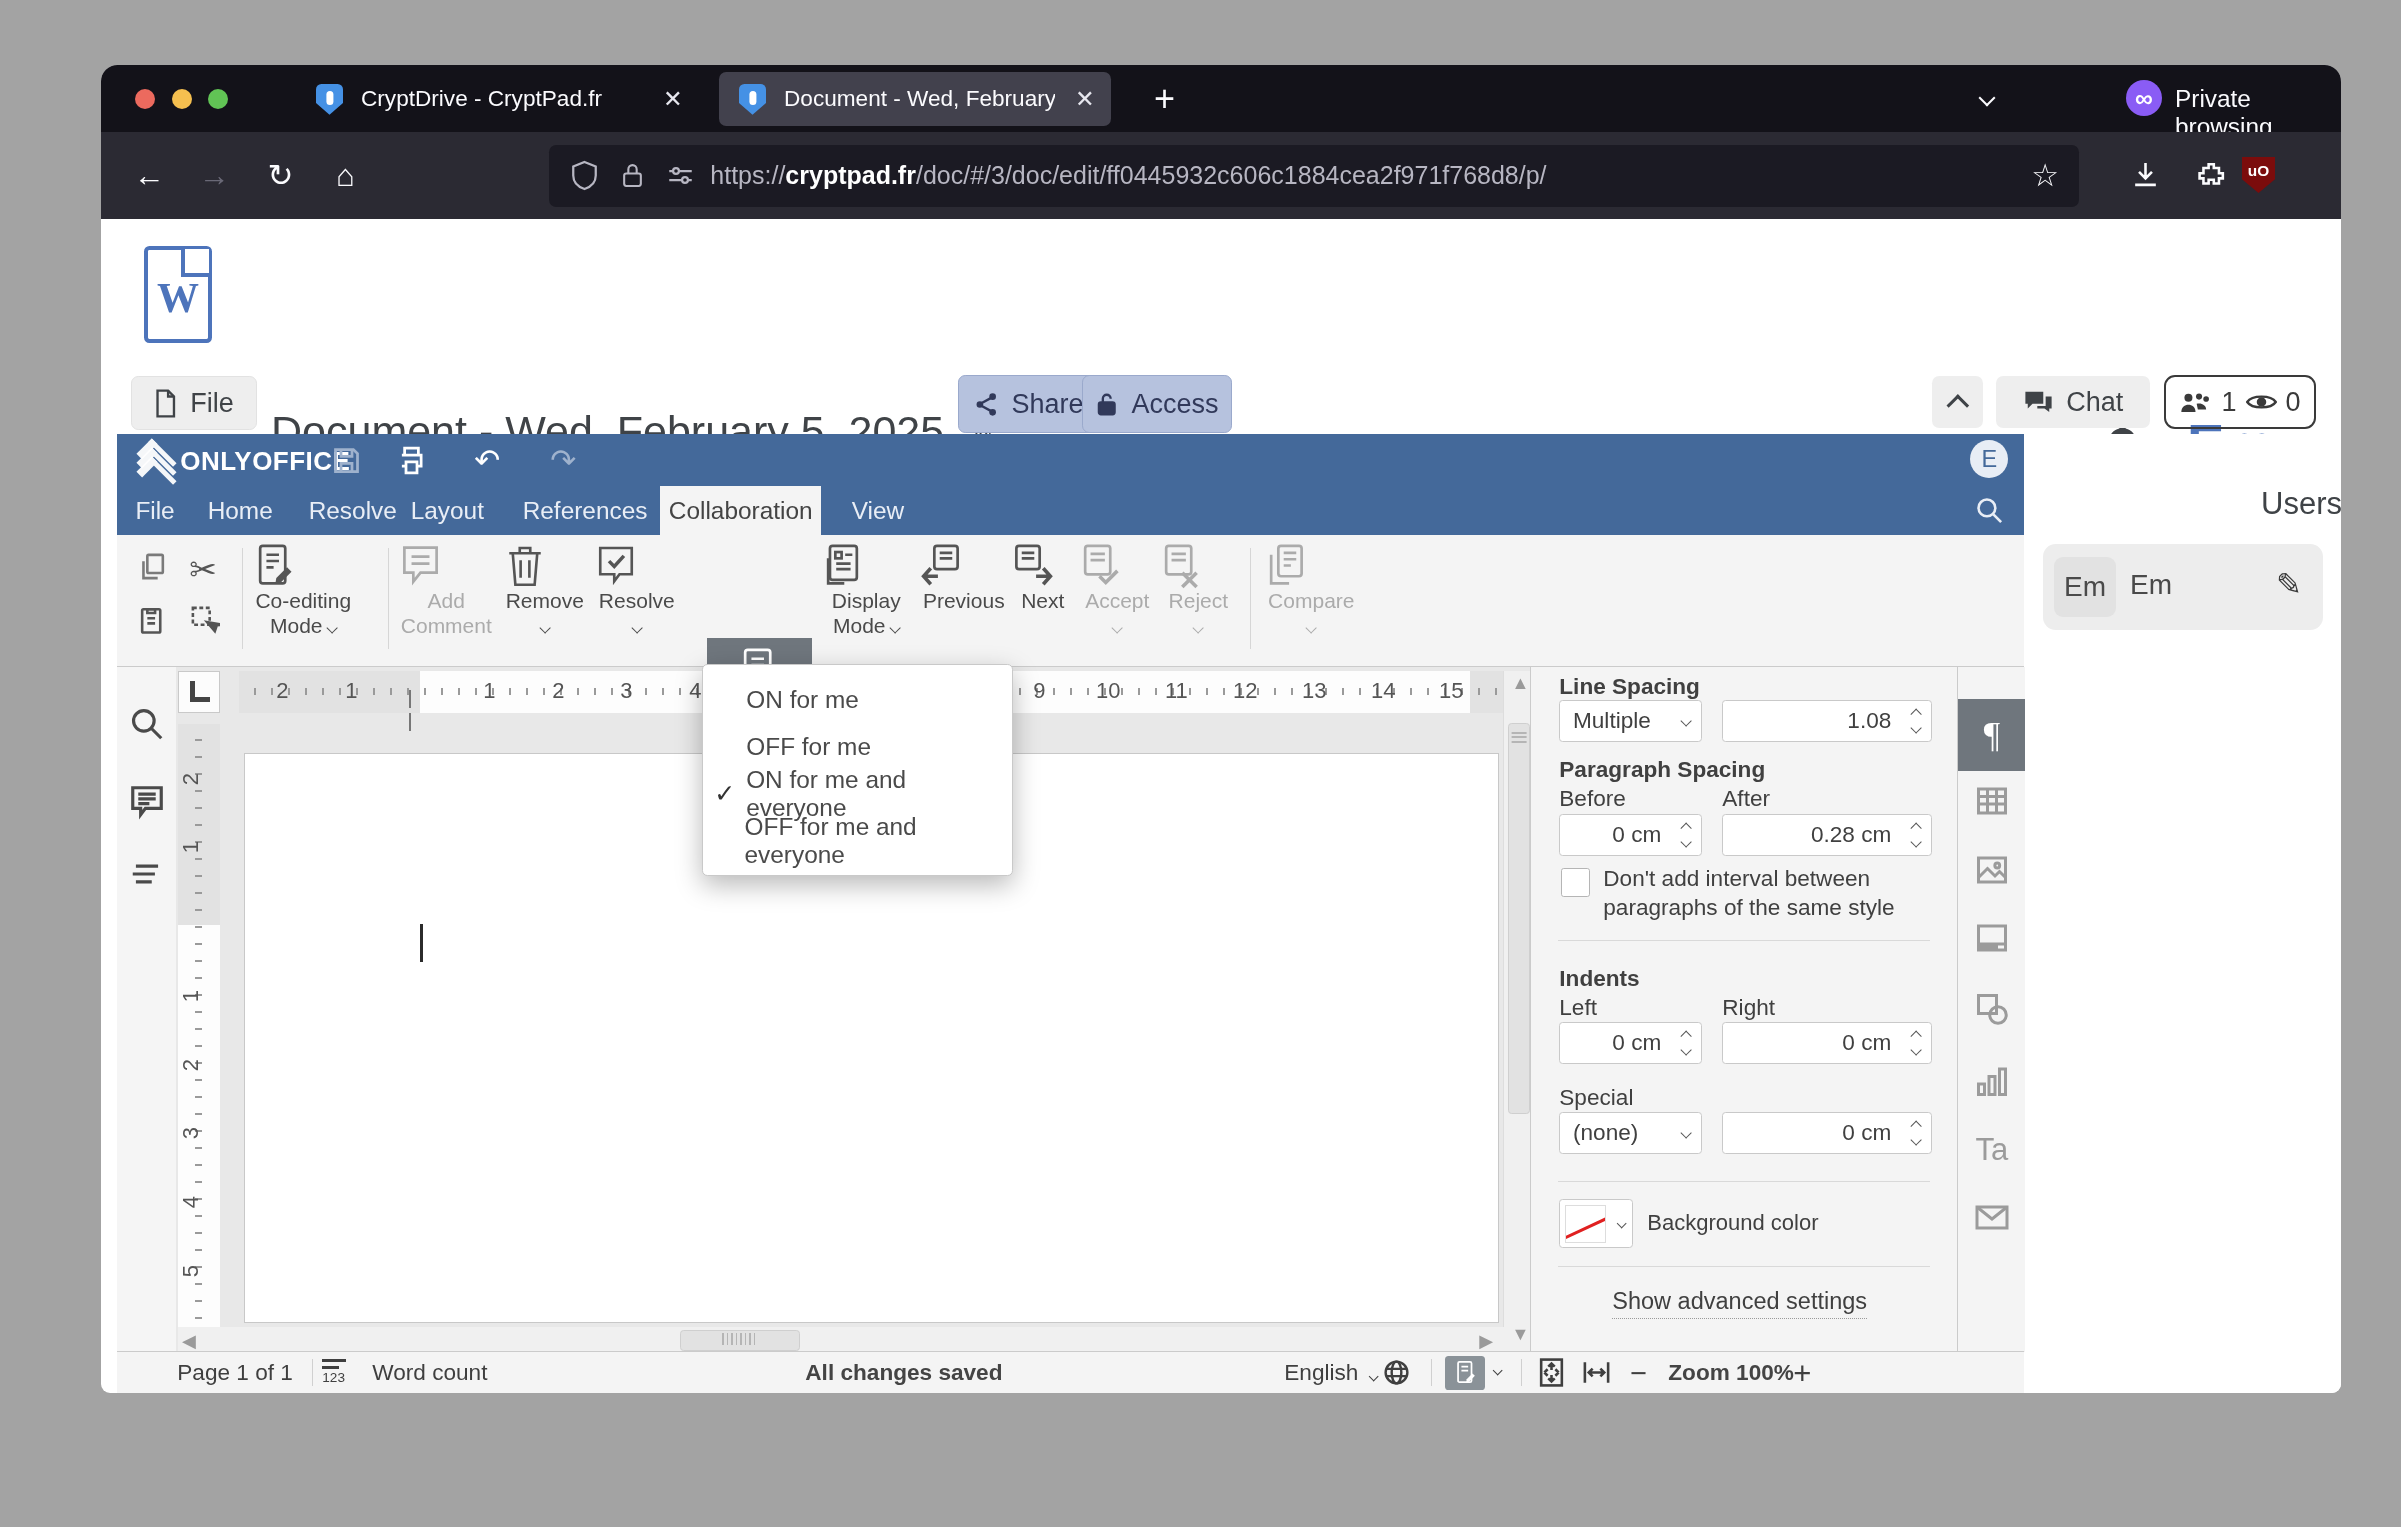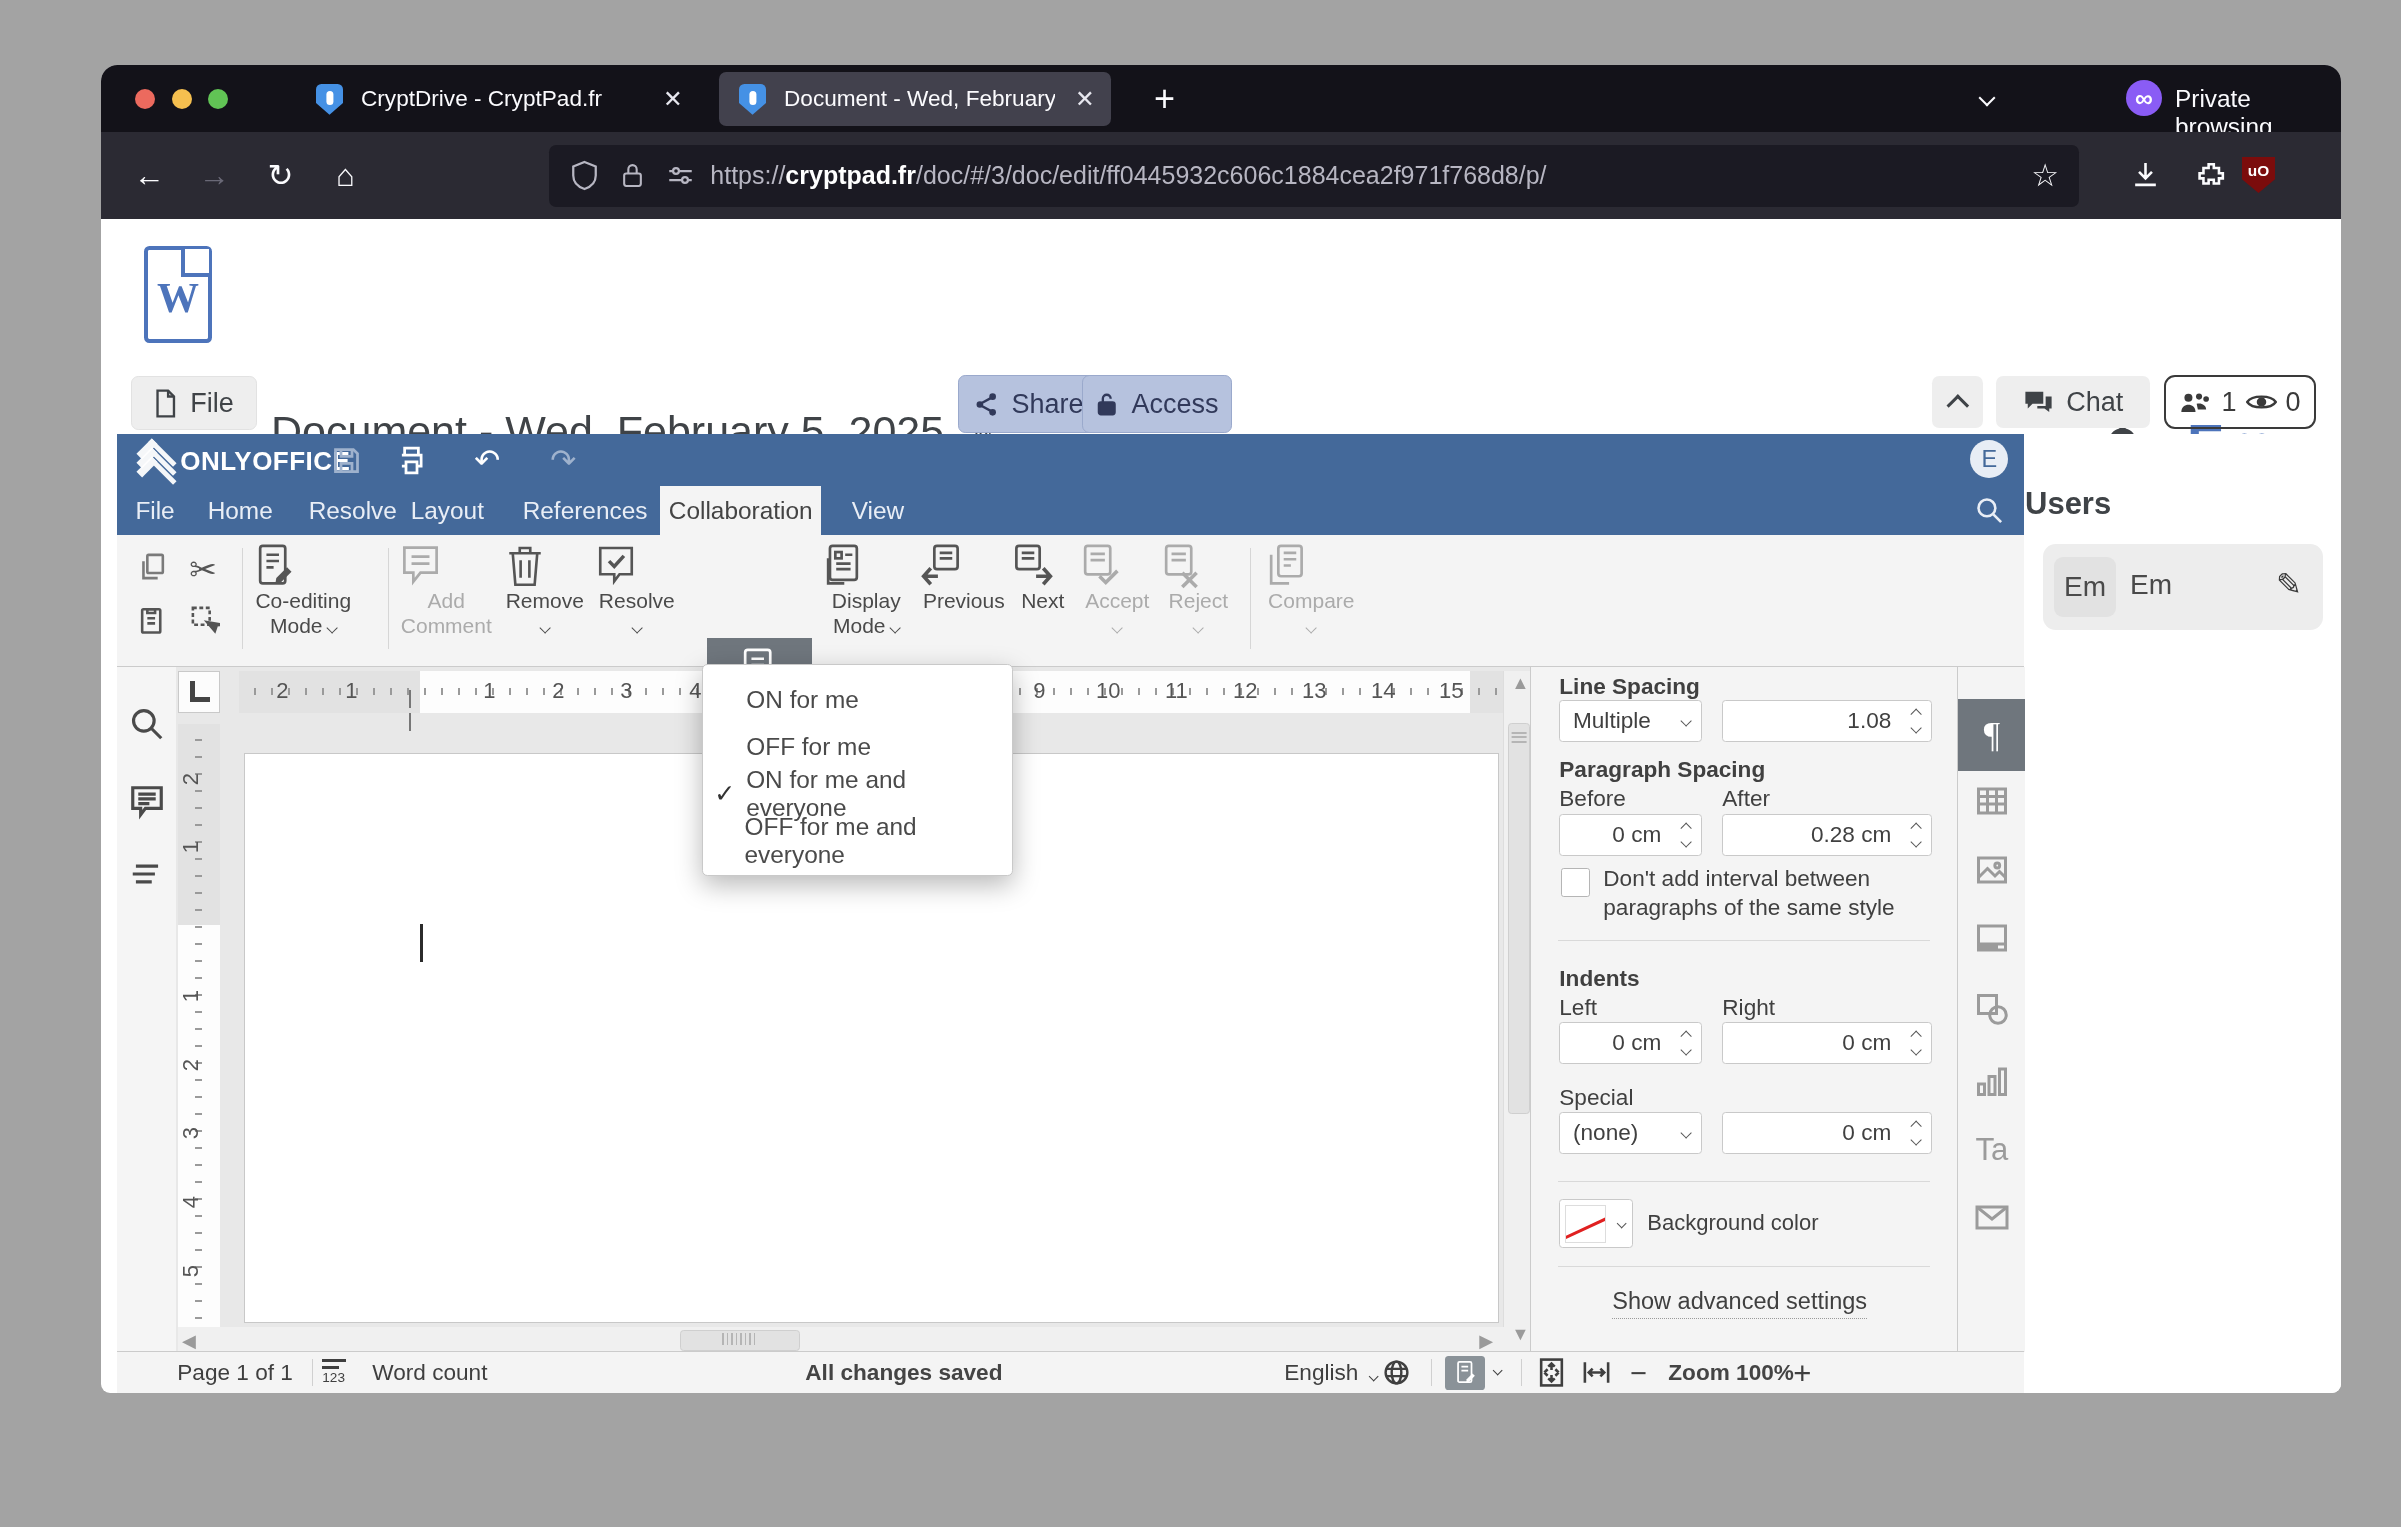--- a/index.html
+++ b/index.html
@@ -739,21 +739,21 @@
               <path d="M3 4v16M21 4v16M6 12h12M9 9l-3 3 3 3M15 9l3 3-3 3"></path>
             </svg>
       </span>
       <span class="abs" style="left:1513px;top:5.4px;font-size:29px;color:#3f3f3f;">−</span>
       <span class="abs" style="left:1551px;top:8.1px;font-weight:bold;color:#444;">Zoom 100%</span>
       <span class="abs" style="left:1676px;top:3.6px;font-size:31px;color:#3f3f3f;">+</span>
     </div>
   </div>
 
   <div class="users">
-    <div class="abs" style="left:0;top:52px;width:100%;text-align:left;font-size:31px;font-weight:bold;color:#3f4347;">Users</div>
+    <div class="abs" style="left:0;top:52px;width:100%;text-align:right;font-size:31px;font-weight:normal;color:#3f4347;">Users</div>
     <div class="user-row">
       <span class="user-badge">Em</span>
       <span class="abs" style="left:87px;top:25px;font-size:28px;color:#4a4a4a;">Em</span>
       <span class="abs" style="left:233px;top:22px;font-size:31px;color:#3a3a3a;">✎</span>
     </div>
   </div>
 
 </div>
 </div>
 

